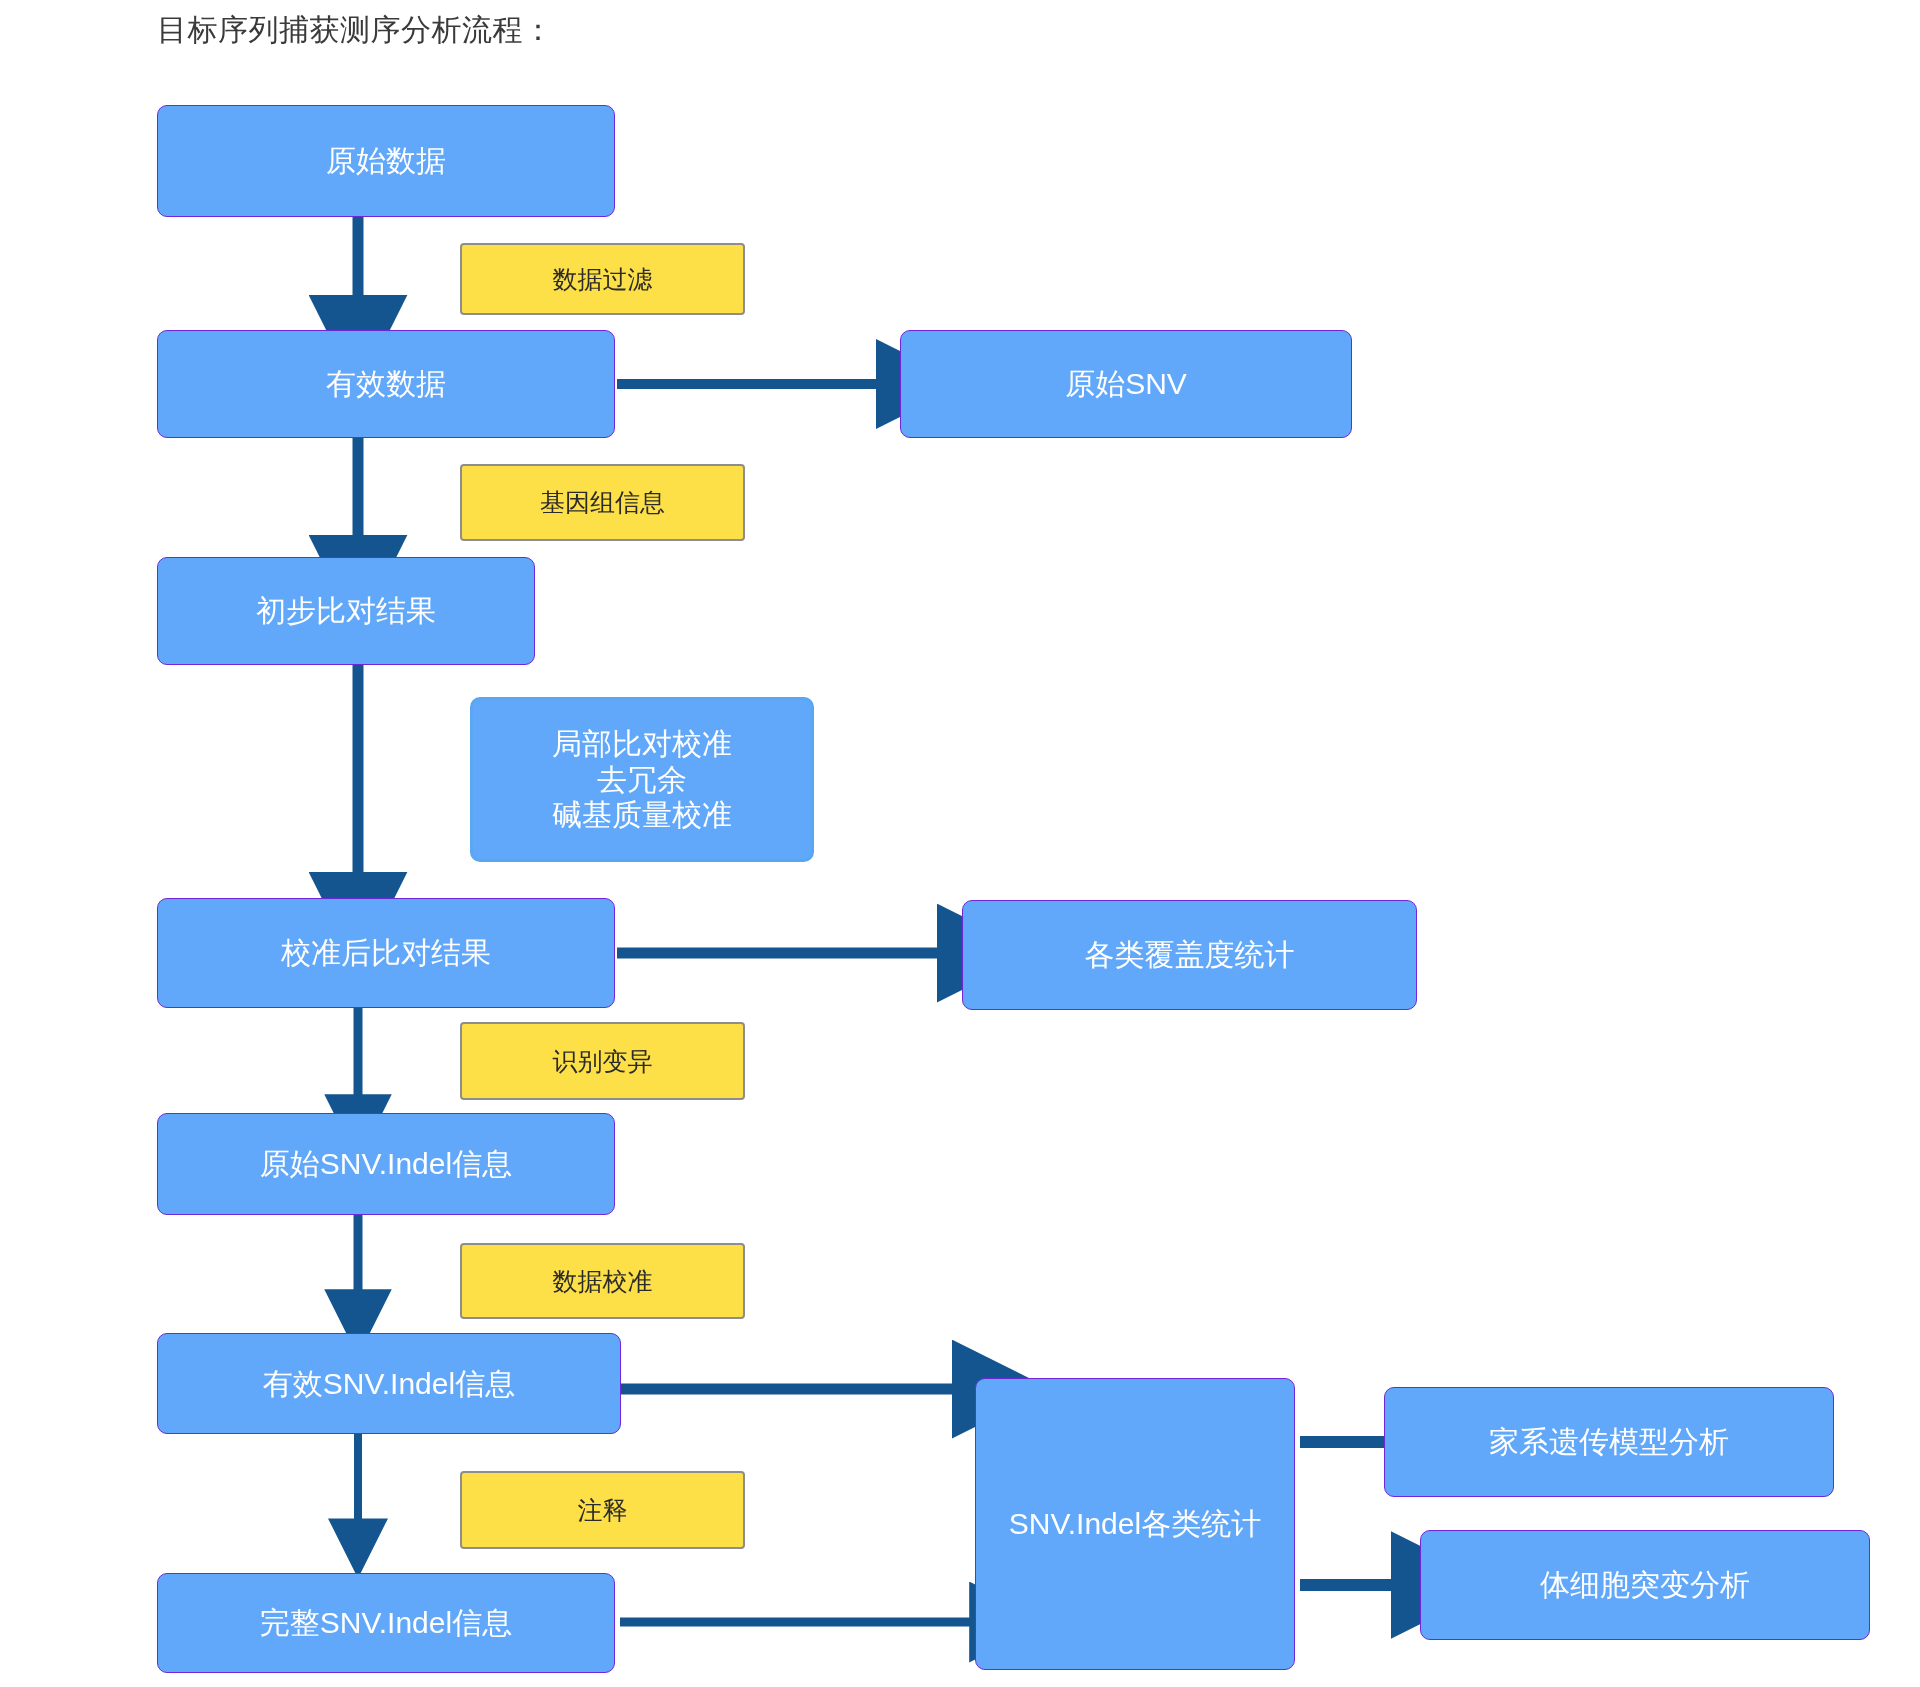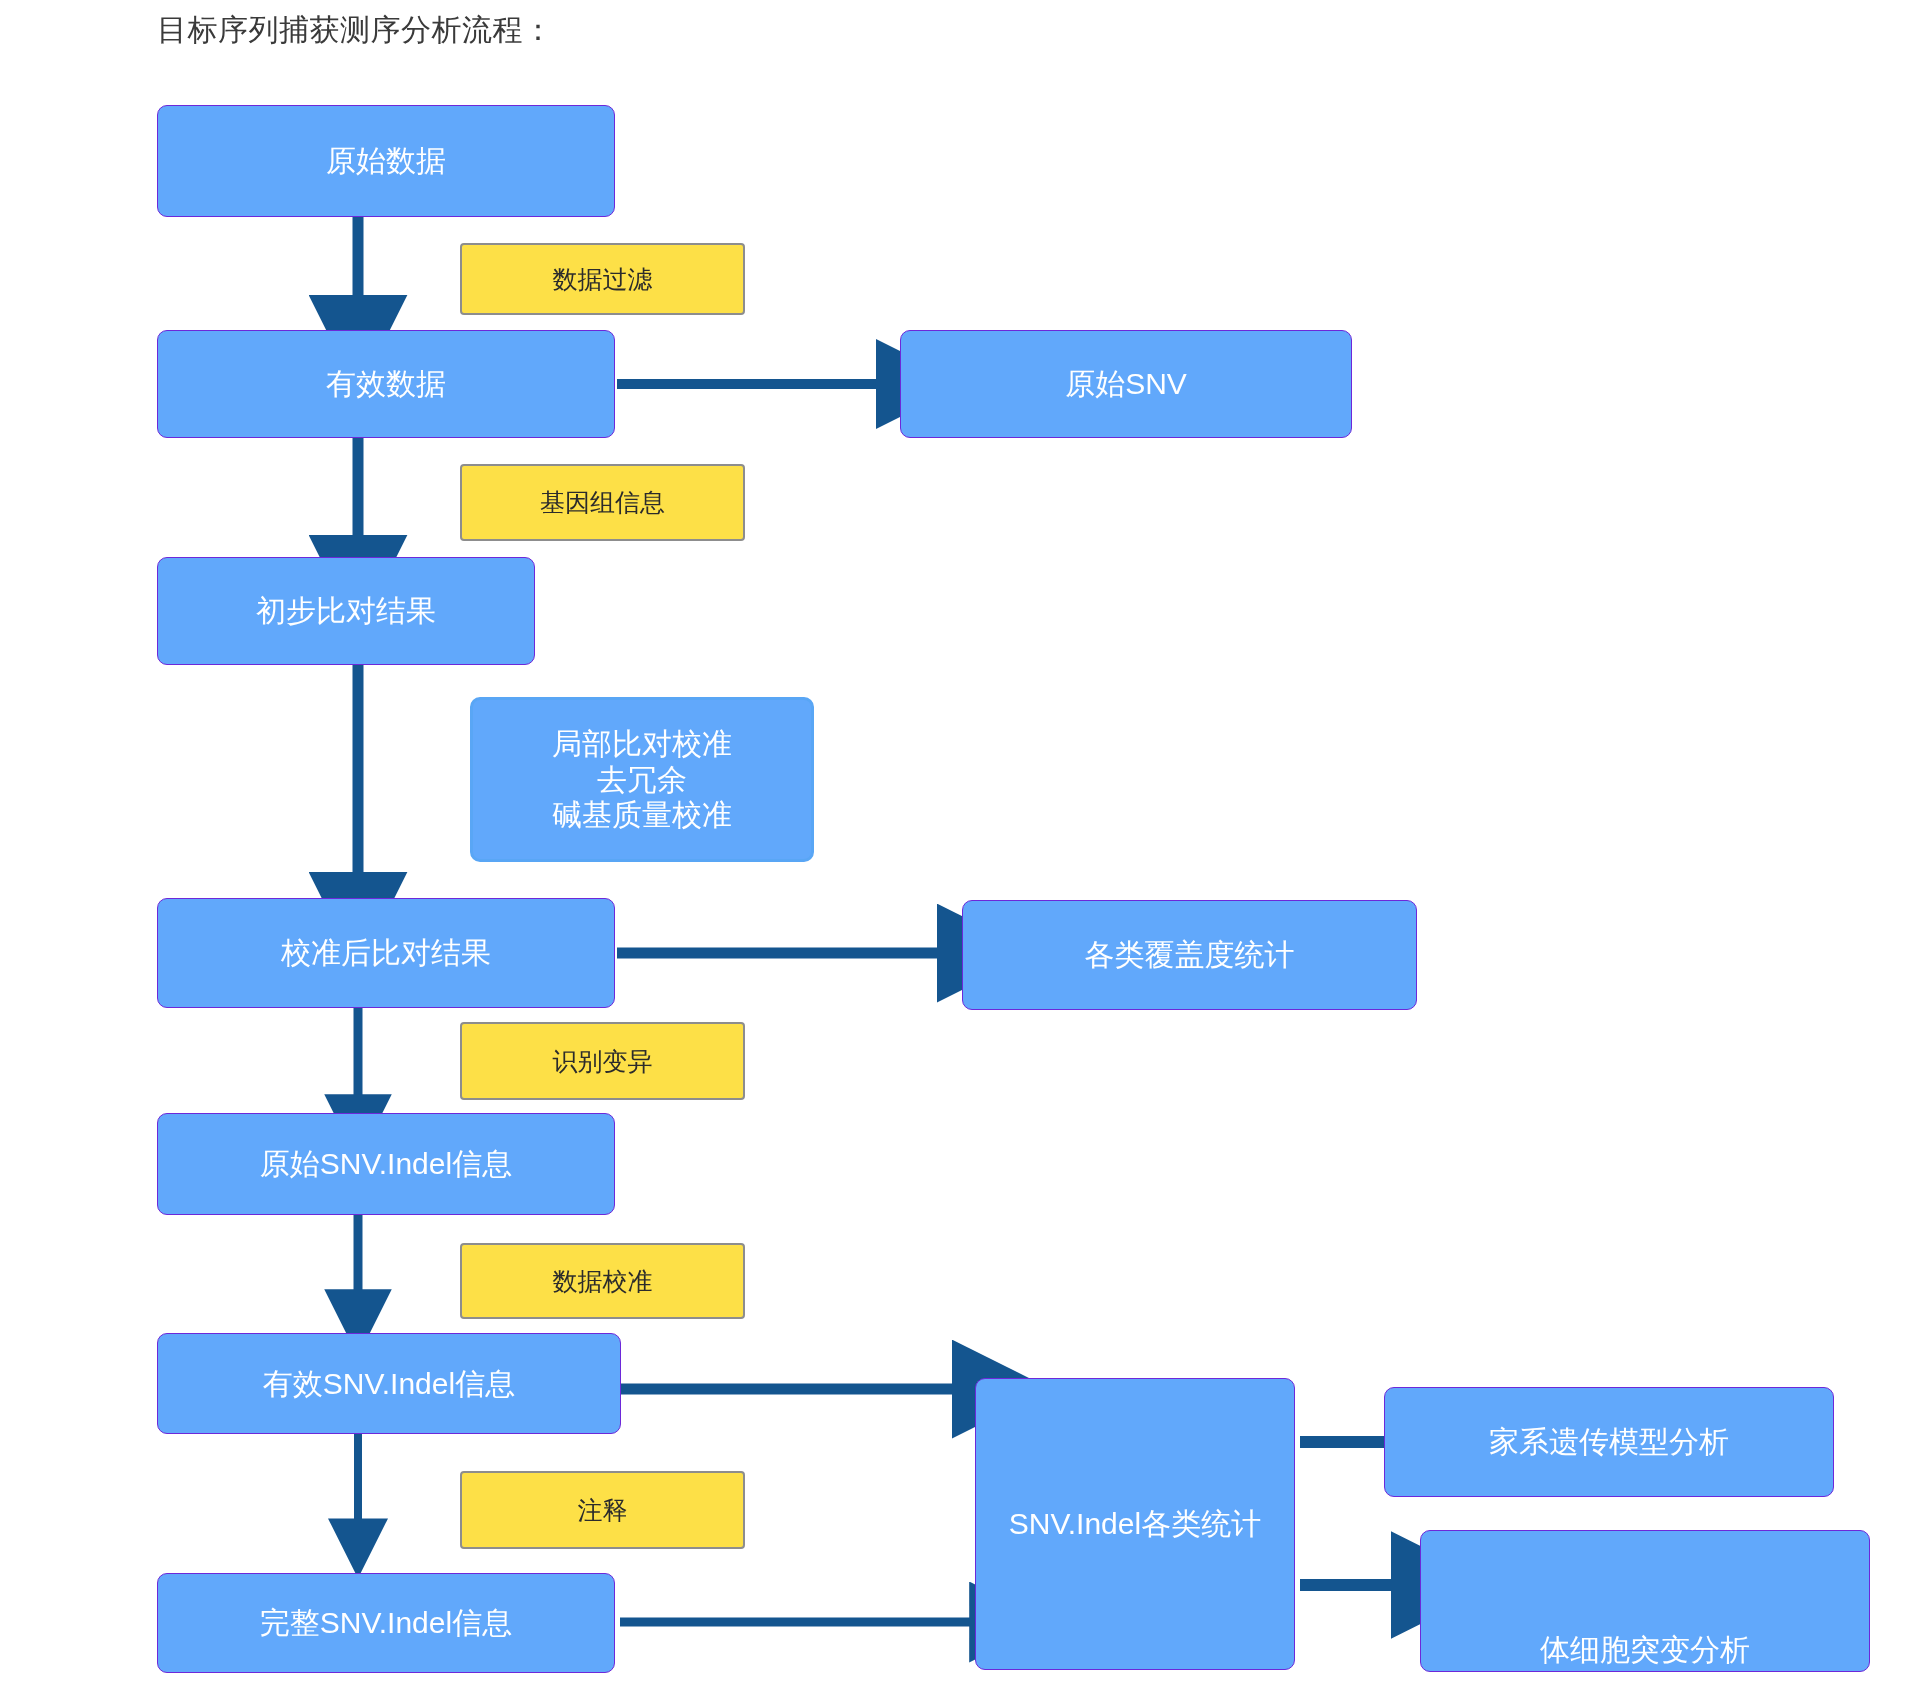--- a/index.html
+++ b/index.html
@@ -166,21 +166,21 @@
   </div>
 
   <div class="node" style="left:975px; top:1378px; width:320px; height:292px;">
     <span class="node-text">SNV.Indel各类统计</span>
   </div>
 
   <div class="node" style="left:1384px; top:1387px; width:450px; height:110px;">
     <span class="node-text">家系遗传模型分析</span>
   </div>
 
-  <div class="node" style="left:1420px; top:1530px; width:450px; height:142px;align-items:flex-end;">
+  <div class="node" style="left:1420px; top:1530px; width:450px; height:110px;">
     <span class="node-text">体细胞突变分析</span>
   </div>
 
   <div class="edge-label" style="left:460px; top:243px; width:285px; height:72px;">
     <span>数据过滤</span>
   </div>
 
   <div class="edge-label" style="left:460px; top:464px; width:285px; height:77px;">
     <span>基因组信息</span>
   </div>

